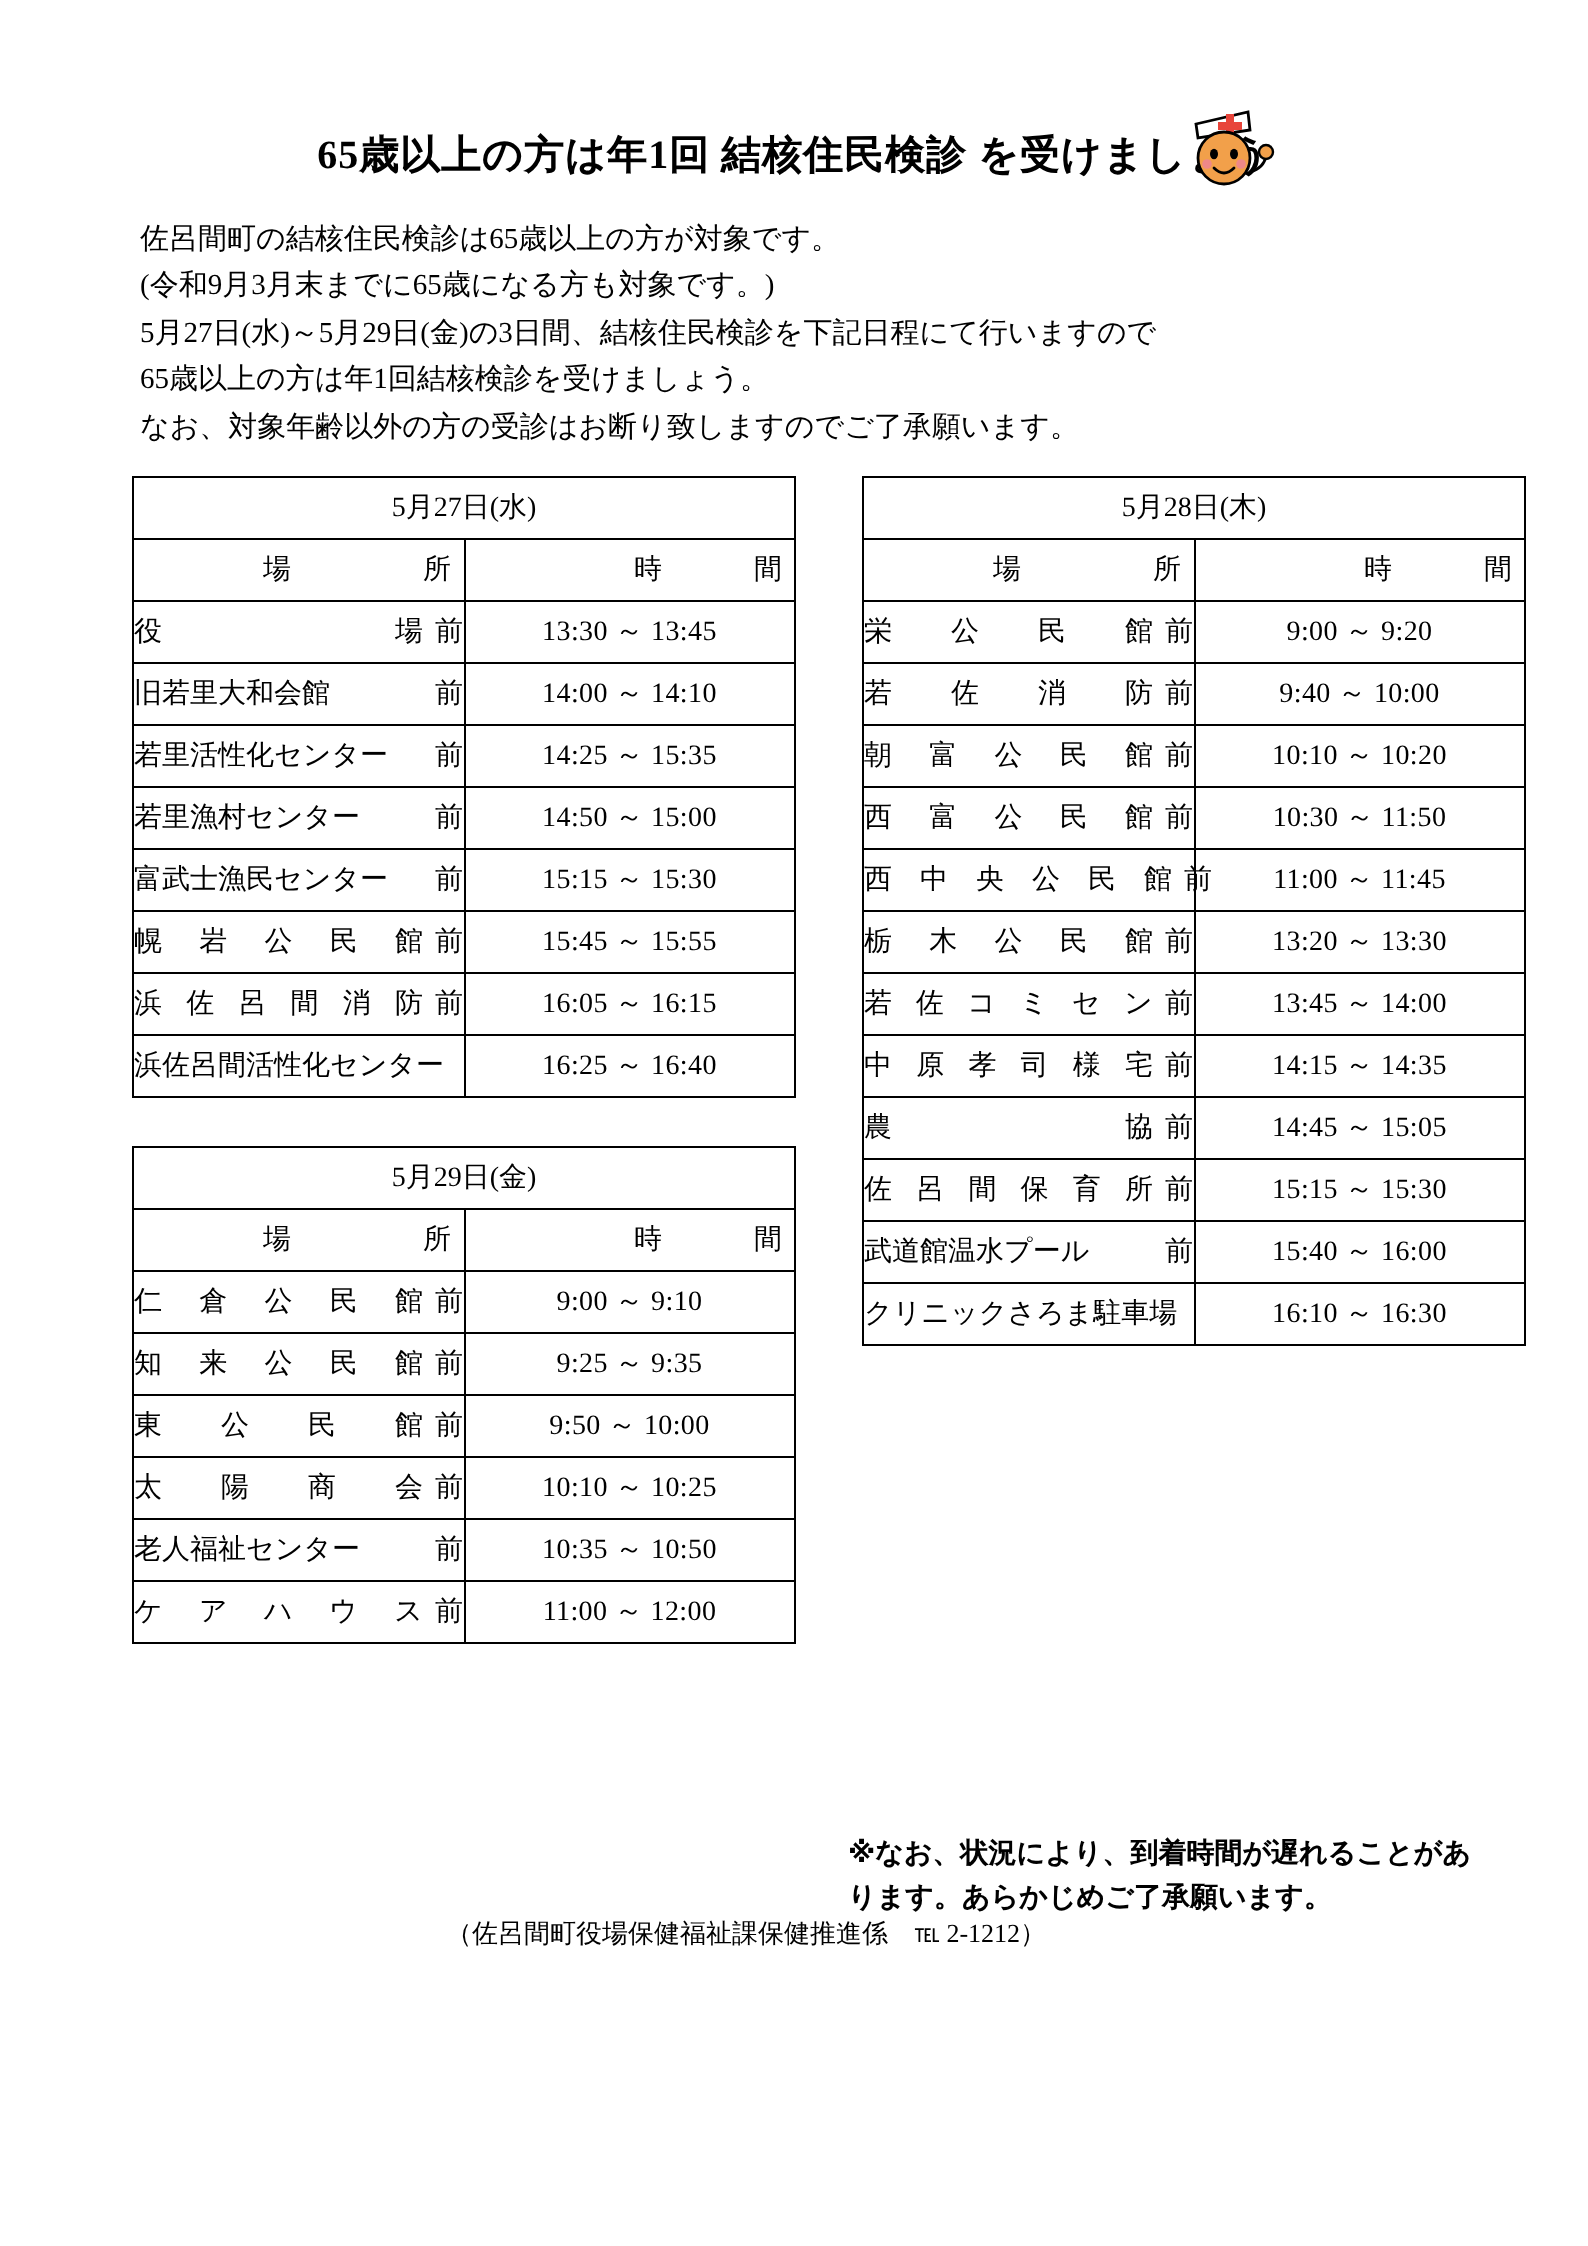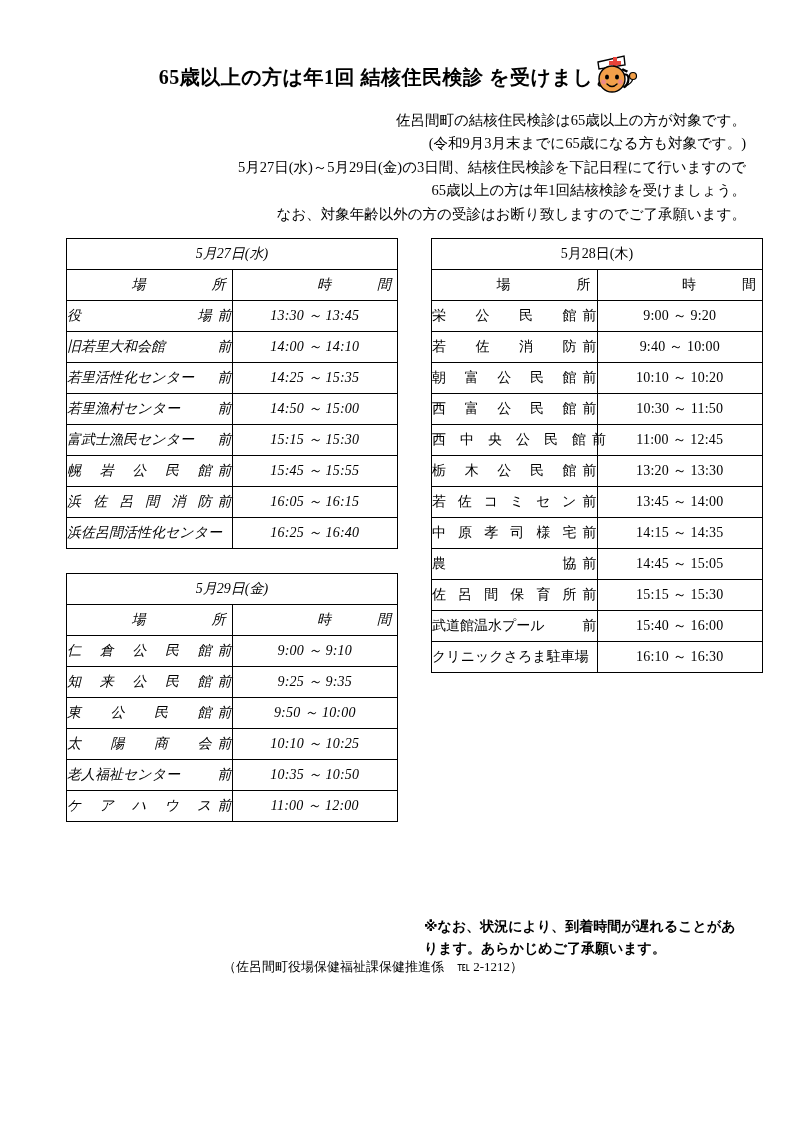--- a/index.html
+++ b/index.html
@@ -43,39 +43,37 @@
     height: 54px;
   }
   
   .intro {
     font-size: 14.5px;
     line-height: 1.62;
     margin: 0 0 12px 22px;
   }
   .intro div {
     white-space: nowrap;
-    text-align: right;
   }
   
   .section-heading {
     font-size: 17px;
     font-weight: bold;
     margin: 4px 0 8px 70px;
     letter-spacing: 0.2px;
   }
   
   .tables-area {
     position: relative;
   }
   .col-left {
     position: absolute;
     left: 18px;
     top: 0;
     width: 360px;
-    font-style: italic;
   }
   .col-right {
     position: absolute;
     left: 364px;
     top: 0;
     width: 271px;
     padding-left: 19px;
   }
   table.sched {
     border-collapse: collapse;
@@ -634,21 +632,21 @@
                     <span>　</span>
                     <span>公</span>
                     <span>　</span>
                     <span>民</span>
                     <span>　</span>
                     <span>館</span>
                   </span>
                   <span class="place-suffix">前</span>
                 </span>
               </td>
-              <td class="time">11:00 ～ 12:45</td>
+              <td class="time">11:00 ～ 11:45</td>
             </tr>
             <tr>
               <td class="place">
                 <span class="place-inner">
                   <span class="place-name">
                     <span>栃</span>
                     <span>　</span>
                     <span>木</span>
                     <span>　</span>
                     <span>公</span>

